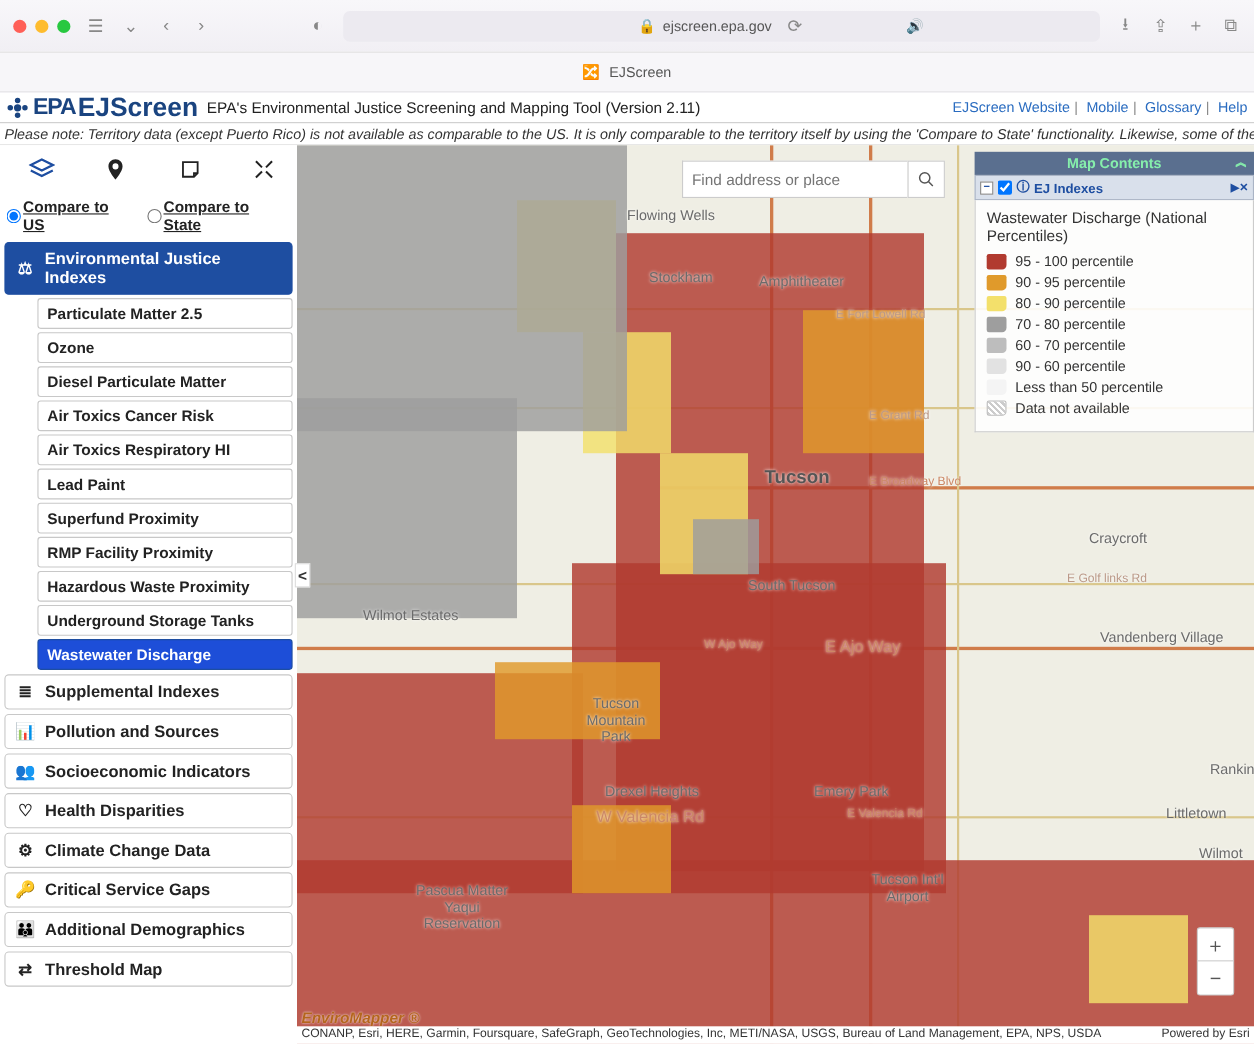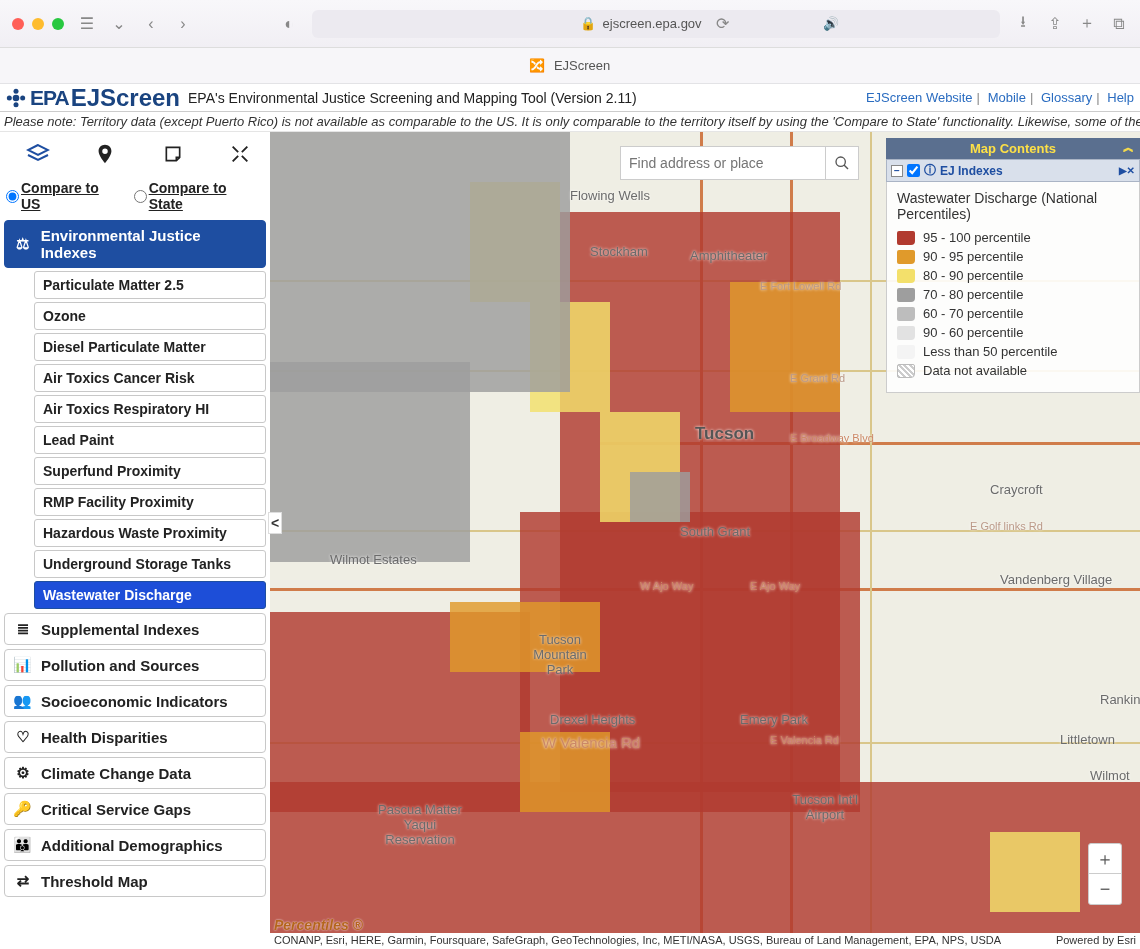--- a/index.html
+++ b/index.html
@@ -63,21 +63,21 @@
   
   .map-label { position:absolute; font-size:13px; color:#6b6b6b; pointer-events:none; text-shadow:0 0 3px #fff;}
   .map-label.bold { color:#555; font-weight:600; }
   
   .search-wrap { position:absolute; top:14px; left:350px; display:flex; z-index:5;}
   .search-input { width:205px; height:34px; border:1px solid #ccc; border-right:none; padding:0 8px; font-size:14px; outline:none; background:#fff;}
   .search-btn { width:34px; height:34px; border:1px solid #ccc; background:#fff; display:flex; align-items:center; justify-content:center; color:#555; font-size:16px; cursor:pointer;}
   
   
   .legend { position:absolute; top:6px; right:0; width:254px; z-index:5; font-size:13px;}
-  .legend-hdr { background:#5a6f8f; color:#fde047; text-align:center; font-weight:700; padding:3px 0; position:relative;}
+  .legend-hdr { background:#5a6f8f; color:#86efac; text-align:center; font-weight:700; padding:3px 0; position:relative;}
   .legend-hdr .collapse { position:absolute; right:6px; top:2px; font-size:11px;}
   .legend-sub { background:#d9e0eb; padding:2px 4px; display:flex; align-items:center; gap:4px; font-size:12px; color:#1e4ea1; font-weight:700; border:1px solid #aab4c5;}
   .legend-body { background:rgba(255,255,255,0.88); padding:8px 10px 10px; border:1px solid #ccc; border-top:none;}
   .legend-title { font-size:14px; color:#333; margin-bottom:8px;}
   .legend-row { display:flex; align-items:center; gap:8px; margin:4px 0; font-size:13px; color:#333;}
   .swatch { width:18px; height:14px; border-radius:2px 2px 4px 2px; }
   .swatch.hatch { background:repeating-linear-gradient(45deg,#ccc,#ccc 2px,#fff 2px,#fff 4px); border:1px solid #bbb;}
   
   .zoom-ctrl { position:absolute; right:18px; bottom:44px; width:34px; background:#fff; border:1px solid #ccc; border-radius:3px; overflow:hidden; z-index:5;}
   .zoom-ctrl div { height:30px; display:flex; align-items:center; justify-content:center; font-size:18px; color:#555; cursor:pointer;}
@@ -257,40 +257,40 @@
     <div class="cell c90" style="left:250px; top:600px; width:90px; height:80px;"></div>
     <div class="cell c80" style="left:200px; top:50px; width:90px; height:120px;"></div>
     <div class="cell c80" style="left:260px; top:170px; width:80px; height:110px;"></div>
     <div class="cell c80" style="left:330px; top:280px; width:80px; height:110px;"></div>
     <div class="cell c80" style="left:720px; top:700px; width:90px; height:80px;"></div>
     <div class="cell c70" style="left:0; top:0; width:300px; height:260px;"></div>
     <div class="cell c70" style="left:0; top:230px; width:200px; height:200px;"></div>
     <div class="cell c70" style="left:360px; top:340px; width:60px; height:50px;"></div>
 
     <div class="map-label bold" style="left:425px;top:292px;font-size:17px">Tucson</div>
-    <div class="map-label" style="left:410px;top:392px">South Grant</div>
+    <div class="map-label" style="left:410px;top:392px">South Tucson</div>
     <div class="map-label" style="left:300px;top:56px">Flowing Wells</div>
     <div class="map-label" style="left:320px;top:112px">Stockham</div>
     <div class="map-label" style="left:420px;top:116px">Amphitheater</div>
     <div class="map-label" style="left:280px;top:580px">Drexel Heights</div>
     <div class="map-label" style="left:470px;top:580px">Emery Park</div>
     <div class="map-label" style="left:720px;top:350px">Craycroft</div>
     <div class="map-label" style="left:730px;top:440px;text-align:center">Vandenberg Village</div>
     <div class="map-label" style="left:790px;top:600px">Littletown</div>
     <div class="map-label" style="left:820px;top:636px">Wilmot</div>
     <div class="map-label" style="left:830px;top:560px">Rankin</div>
     <div class="map-label" style="left:60px;top:420px">Wilmot Estates</div>
     <div class="map-label" style="left:250px;top:500px;width:80px;text-align:center">Tucson Mountain Park</div>
     <div class="map-label" style="left:100px;top:670px;width:100px;text-align:center">Pascua Matter Yaqui Reservation</div>
     <div class="map-label" style="left:510px;top:660px;width:90px;text-align:center">Tucson Int'l Airport</div>
     <div class="map-label" style="left:490px;top:148px;font-size:11px;color:#b98">E Fort Lowell Rd</div>
     <div class="map-label" style="left:520px;top:240px;font-size:11px;color:#b98">E Grant Rd</div>
     <div class="map-label" style="left:520px;top:300px;font-size:11px;color:#c86">E Broadway Blvd</div>
     <div class="map-label" style="left:370px;top:448px;font-size:11px;color:#c86">W Ajo Way</div>
-    <div class="map-label" style="left:480px;top:448px;font-size:11px;color:#c86">E Ajo Way</div>
+    <div class="map-label" style="left:480px;top:448px;font-size:15px;color:#c86">E Ajo Way</div>
     <div class="map-label" style="left:700px;top:388px;font-size:11px;color:#b98">E Golf links Rd</div>
     <div class="map-label" style="left:272px;top:602px;font-size:15px;color:#c86">W Valencia Rd</div>
     <div class="map-label" style="left:500px;top:602px;font-size:11px;color:#c86">E Valencia Rd</div>
 
     <div class="search-wrap">
       <input class="search-input" placeholder="Find address or place" style="">
       <div class="search-btn">
         <svg width="16" height="16" viewBox="0 0 24 24" fill="none" stroke="#555" stroke-width="2">
             <circle cx="10" cy="10" r="7"></circle>
             <line x1="21" y1="21" x2="15" y2="15"></line>
@@ -347,19 +347,19 @@
             </div>
           </div>
       </div>
     </div>
 
     <div class="zoom-ctrl">
       <div>＋</div>
       <div>−</div>
     </div>
 
-    <div class="enviromapper">Percentiles ®</div>
+    <div class="enviromapper">EnviroMapper ®</div>
     <div class="attribution">
       <span>CONANP, Esri, HERE, Garmin, Foursquare, SafeGraph, GeoTechnologies, Inc, METI/NASA, USGS, Bureau of Land Management, EPA, NPS, USDA</span>
       <span>Powered by Esri</span>
     </div>
   </div>
 </div>
 
 </body></html>

